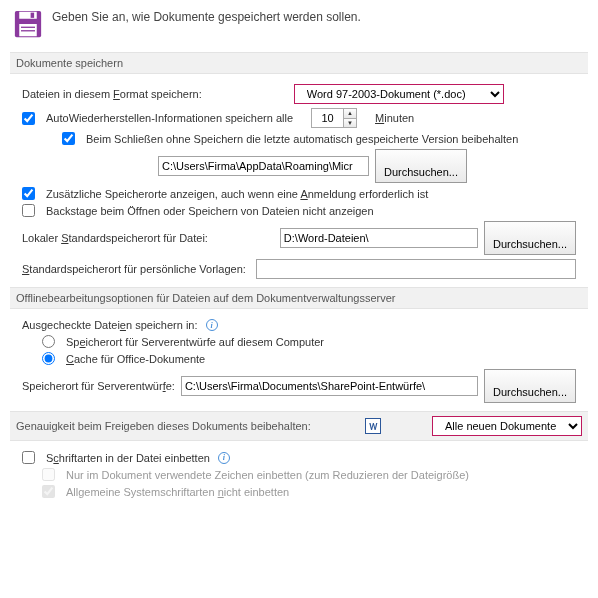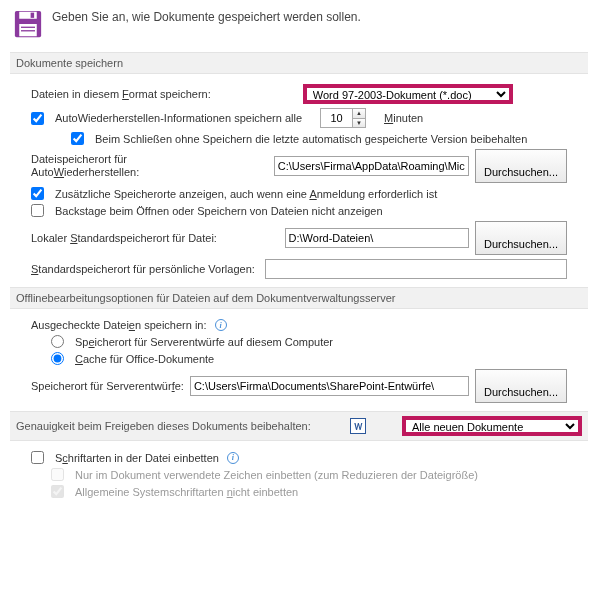--- a/index.html
+++ b/index.html
@@ -3,28 +3,28 @@
 <meta charset="utf-8">
 <style>
 *{box-sizing:border-box;margin:0;padding:0}
 body{font-family:"Segoe UI",Tahoma,sans-serif;font-size:11px;color:#333;background:#fff;width:598px;height:598px;overflow:hidden}
 .panel{padding:10px 14px}
 .header{display:flex;align-items:flex-start;gap:10px;margin-bottom:14px}
 .disk-icon{width:28px;height:28px;flex-shrink:0}
 .header-text{font-size:12px;color:#444}
 .section-header{background:#f1f1f1;border-top:1px solid #e3e3e3;border-bottom:1px solid #e3e3e3;padding:4px 6px;margin:8px -4px 10px -4px;font-size:11px;color:#555;display:flex;align-items:center;gap:8px}
 .section-header select{margin-left:auto}
-.row{display:flex;align-items:center;margin:4px 17px;gap:6px}
+.row{display:flex;align-items:center;margin:4px 8px;gap:6px}
 .row.indent1{padding-left:20px}
 .row.indent2{padding-left:40px}
 .label{white-space:nowrap}
 .ul{text-decoration:underline}
-select.combo{font-family:inherit;font-size:11px;height:20px;border:4px solid #be185d;background:#fff;padding:0 2px}
+select.combo{font-family:inherit;font-size:11px;height:20px;border:1px solid #be185d;background:#fff;padding:0 8px}
 select.format{width:210px}
-select.docsel{width:180px;height:20px}
+select.docsel{width:150px;height:20px}
 input.textin{font-family:inherit;font-size:11px;height:20px;border:1px solid #a3a3a3;padding:0 3px;background:#fff}
 .spinwrap{display:inline-flex;align-items:stretch;height:20px}
 .spinwrap input{width:32px;text-align:center;border:1px solid #aaa;border-right:none;padding:0 3px;font-family:inherit;font-size:11px}
 .spinbtns{display:flex;flex-direction:column;border:1px solid #aaa;width:14px}
 .spinbtns div{flex:1;font-size:6px;line-height:8px;text-align:center;background:linear-gradient(#fdfdfd,#e8e8e8);cursor:pointer}
 .spinbtns div:first-child{border-bottom:1px solid #aaa}
 button.browse{font-family:inherit;font-size:11px;height:22px;padding:16px 8px;border:1px solid #999;background:linear-gradient(#fdfdfd,#e9e9e9);cursor:pointer;white-space:nowrap}
 input[type=checkbox],input[type=radio]{width:13px;height:13px;margin-right:5px;flex-shrink:0}
 .disabled{color:#9a9a9a}
 .disabled input[type=checkbox]{opacity:.6}
@@ -76,24 +76,20 @@
     <span style="width:6px"></span>
     <span class="label"><span class="ul">M</span><span>inuten</span></span>
   </div>
 
   <div class="row indent2">
     <input type="checkbox" checked="" style="">
     <span class="label">Beim Schließen ohne Speichern die letzte automatisch gespeicherte Version beibehalten</span>
   </div>
 
   <div class="row">
-    <span class="label multiline-label" style="width:120px">
-      <span>Dateispeicherort für</span><br>
-      <span>Auto</span><span class="ul">W</span><span>iederherstellen:</span>
-    </span>
     <span style="width:130px"></span>
     <input class="textin" style="width: 211px;" value="C:\Users\Firma\AppData\Roaming\Micr">
     <button class="browse">Durchsuchen...</button>
   </div>
 
   <div class="row">
     <input type="checkbox" checked="" style="">
     <span class="label"><span>Zusätzliche Speicherorte anzeigen, auch wenn eine </span><span class="ul">A</span><span>nmeldung erforderlich ist</span></span>
   </div>
 

